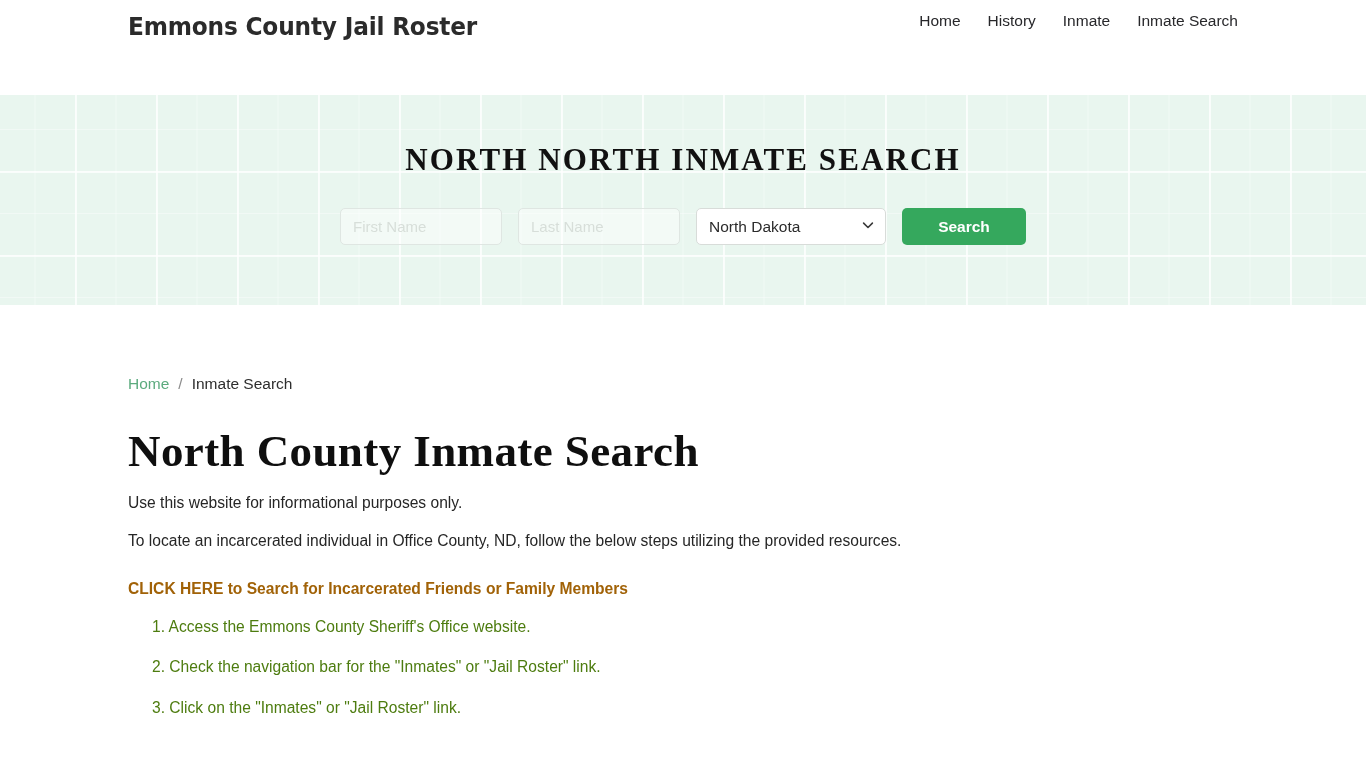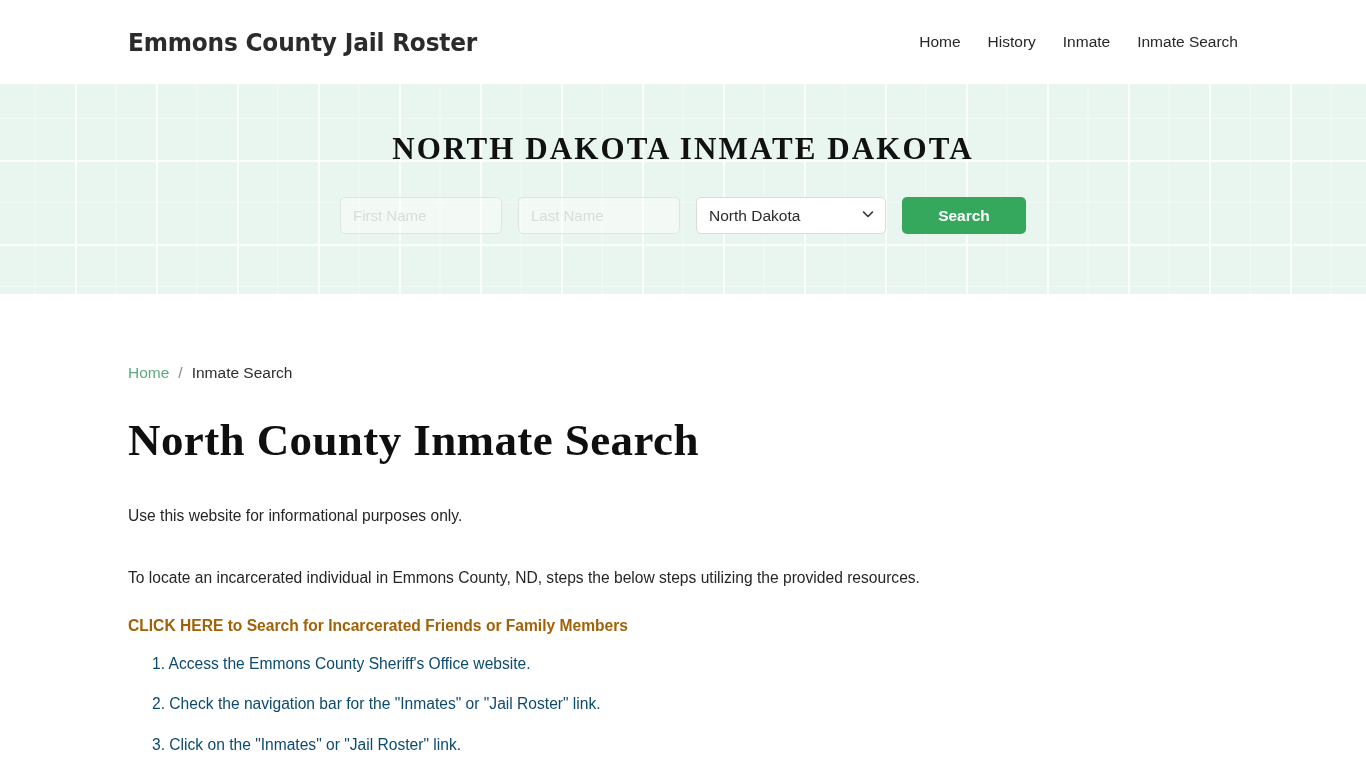--- a/index.html
+++ b/index.html
@@ -13,24 +13,24 @@
     height: 768px;
     overflow: hidden;
     background: #ffffff;
     font-family: "Liberation Sans", sans-serif;
     color: #222222;
     -webkit-font-smoothing: antialiased;
   }
 
   
   .site-header {
-    height: 84px;
+    height: 95px;
     background: #ffffff;
     display: flex;
-    align-items: center;
+    align-items: flex-start;
     justify-content: space-between;
     padding: 12px 128px;
   }
   .brand {
     font-family: "DejaVu Sans", sans-serif;
     font-size: 25px;
     font-weight: 700;
     letter-spacing: -0.2px;
     color: #2b2b2b;
     text-decoration: none;
@@ -166,21 +166,21 @@
     margin: 34px 0 0 0;
     font-family: "Liberation Serif", "DejaVu Serif", serif;
     font-size: 45px;
     font-weight: 700;
     line-height: 1.1;
     letter-spacing: 0.4px;
     color: #0f0f0f;
   }
 
   .body-text {
-    margin: 38px 0 0 0;
+    margin: 14px 0 0 0;
     font-family: "Liberation Sans", sans-serif;
     font-size: 15.6px;
     line-height: 1.55;
     color: #262626;
   }
   .cta-link {
     display: inline-block;
     margin: 27px 0 0 0;
     font-family: "Liberation Sans", sans-serif;
     font-size: 15.6px;
@@ -193,41 +193,41 @@
     padding-left: 24px;
     list-style: none;
     counter-reset: step;
   }
   .steps li {
     counter-increment: step;
     margin-top: 17px;
     font-family: "Liberation Sans", sans-serif;
     font-size: 15.6px;
     line-height: 1.5;
-    color: #0c4a6e;
+    color: #4d7c0f;
   }
   .steps li::before {
     content: counter(step) ". ";
   }
 </style>
 </head>
 <body>
 
 <header class="site-header">
   <a class="brand" href="#">Emmons County Jail Roster</a>
   <nav class="main-nav">
     <a class="nav-link" href="#">Home</a>
     <a class="nav-link" href="#">History</a>
     <a class="nav-link" href="#">Inmate</a>
     <a class="nav-link" href="#">Inmate Search</a>
   </nav>
 </header>
 
 <section class="hero">
-  <h2 class="hero-title">NORTH DAKOTA INMATE DAKOTA</h2>
+  <h2 class="hero-title">NORTH NORTH INMATE SEARCH</h2>
 
   <form class="search-form">
     <input class="field" type="text" placeholder="First Name" style="">
     <input class="field" type="text" placeholder="Last Name" style="">
     <span class="select-wrap">
       <select class="state-select">
         <option>North Dakota</option>
       </select>
       <span class="select-chevron">
         <svg width="12" height="12" viewBox="0 0 12 12" aria-hidden="true">
@@ -242,21 +242,21 @@
 <main class="content">
   <div class="breadcrumb">
     <a class="breadcrumb-link" href="#">Home</a>
     <span class="breadcrumb-sep">/</span>
     <span class="breadcrumb-current">Inmate Search</span>
   </div>
 
   <h1 class="page-title">North County Inmate Search</h1>
 
   <p class="body-text">Use this website for informational purposes only.</p>
-  <p class="body-text">To locate an incarcerated individual in Emmons County, ND, steps the below steps utilizing the provided resources.</p>
+  <p class="body-text">To locate an incarcerated individual in Office County, ND, follow the below steps utilizing the provided resources.</p>
 
   <a class="cta-link" href="#">CLICK HERE to Search for Incarcerated Friends or Family Members</a>
 
   <ol class="steps">
     <li>Access the Emmons County Sheriff's Office website.</li>
     <li>Check the navigation bar for the "Inmates" or "Jail Roster" link.</li>
     <li>Click on the "Inmates" or "Jail Roster" link.</li>
   </ol>
 
   

